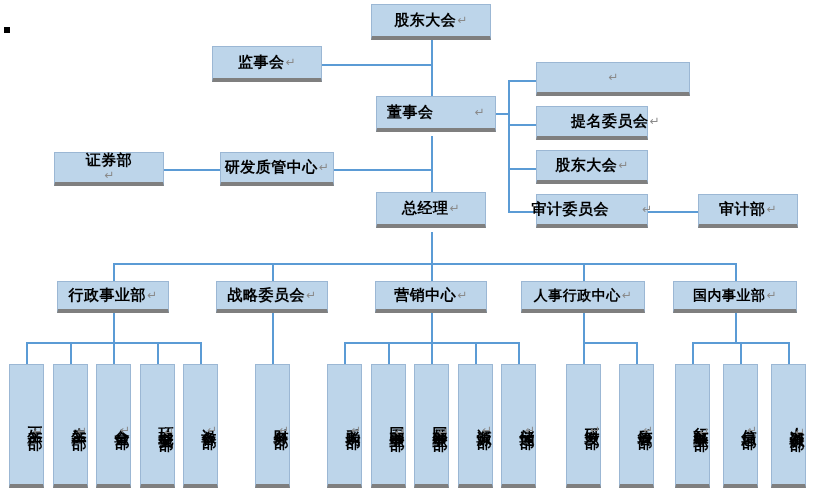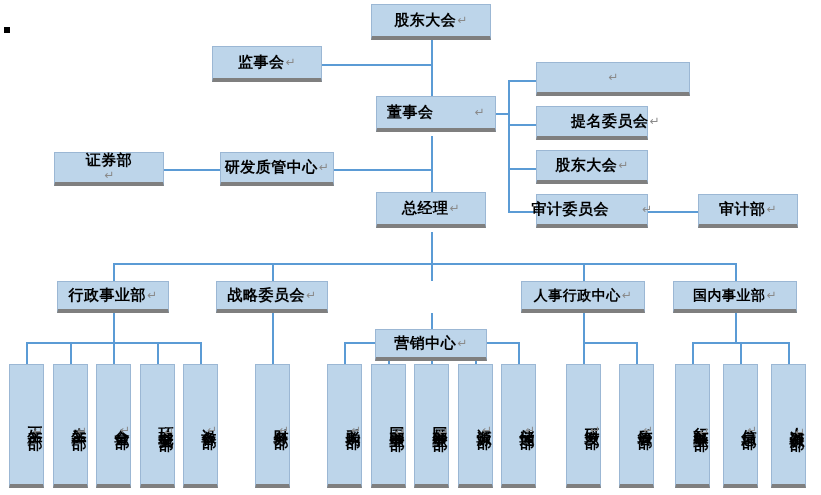--- a/index.html
+++ b/index.html
@@ -201,21 +201,21 @@
   </div>
 
   <div class="node h-node" style="left:57px; top:281px; width:112px; height:32px;">
     <span class="txt">行政事业部</span>
       <span class="pilcrow">↵</span>
   </div>
   <div class="node h-node" style="left:216px; top:281px; width:112px; height:32px;">
     <span class="txt">战略委员会</span>
       <span class="pilcrow">↵</span>
   </div>
-  <div class="node h-node" style="left:375px; top:281px; width:112px; height:32px;margin-top:48px;">
+  <div class="node h-node" style="left:375px; top:281px; width:112px; height:32px;">
     <span class="txt">营销中心</span>
       <span class="pilcrow">↵</span>
   </div>
   <div class="node h-node small" style="left:521px; top:281px; width:124px; height:32px;">
     <span class="txt">人事行政中心</span>
       <span class="pilcrow">↵</span>
   </div>
   <div class="node h-node small" style="left:673px; top:281px; width:124px; height:32px;">
     <span class="txt">国内事业部</span>
       <span class="pilcrow">↵</span>

